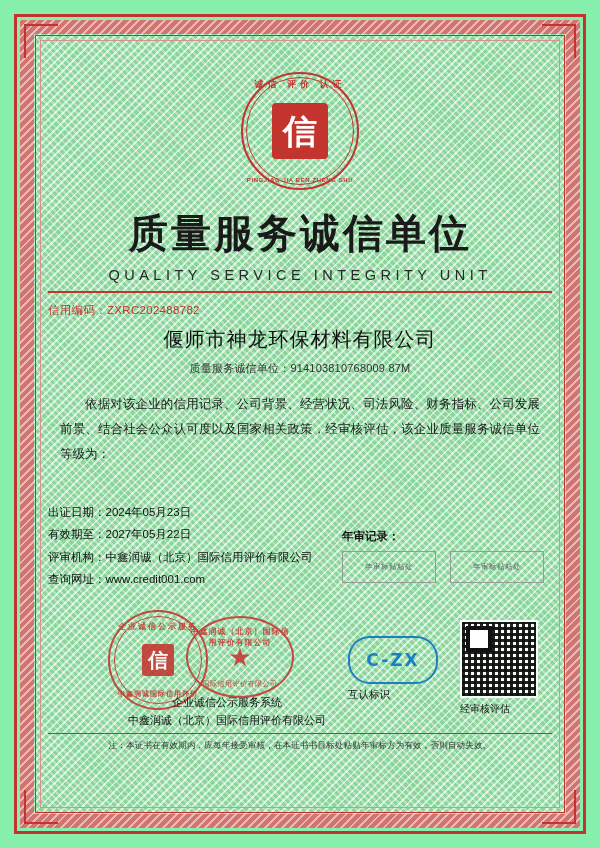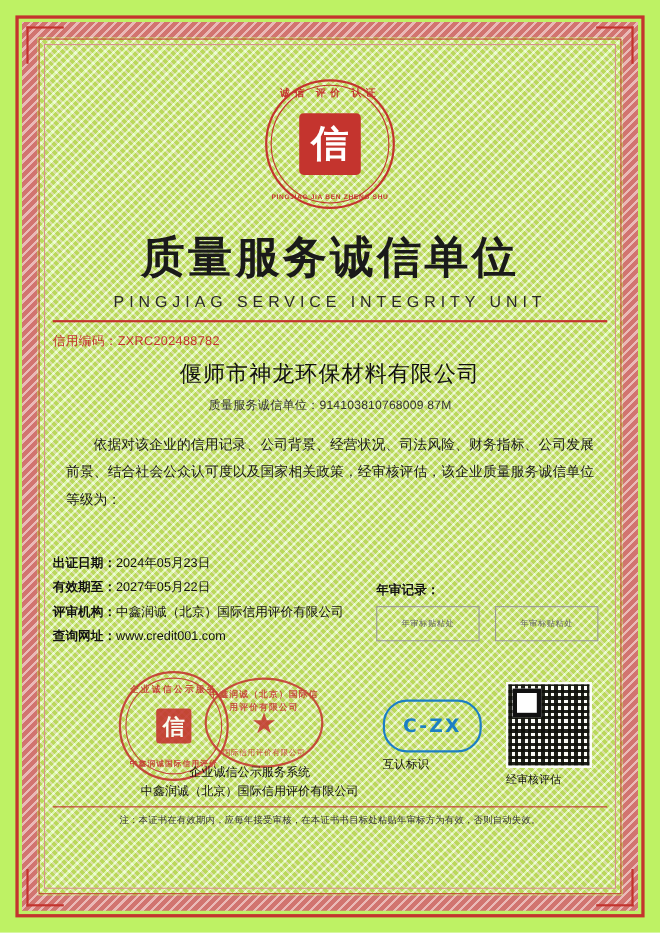--- a/index.html
+++ b/index.html
@@ -11,21 +11,21 @@
     width: 600px;
     height: 848px;
     font-family: "Liberation Sans", sans-serif;
     overflow: hidden;
   }
 
   .certificate {
     position: relative;
     width: 600px;
     height: 848px;
-    background: #bef264;
+    background: #86efac;
     box-sizing: border-box;
   }
 
   
   .border-outer {
     position: absolute;
     left: 14px; top: 14px; right: 14px; bottom: 14px;
     border: 3px solid #c4342e;
     box-sizing: border-box;
   }
@@ -220,21 +220,21 @@
     display: flex;
     justify-content: space-between;
     align-items: flex-start;
   }
   .details-left {
     font-size: 11.5px;
     line-height: 1.95;
     color: #111;
   }
   .details-left .row { white-space: nowrap; }
-  .details-left .label { font-weight: bold; }
+  .details-left .label { font-weight: normal; }
 
   .annual {
     margin-top: 28px;
     width: 210px;
   }
   .annual-title {
     font-size: 11.5px;
     font-weight: bold;
     color: #111;
     margin-bottom: 7px;
@@ -434,21 +434,21 @@
       <div class="emblem">
         <div class="ring"></div>
         <div class="ring2"></div>
         <div class="arc-top">诚信 评价 认证</div>
         <div class="core">信</div>
         <div class="arc-bottom">PINGJIAG JIA BEN ZHENG SHU</div>
       </div>
     </div>
 
     <div class="title-cn">质量服务诚信单位</div>
-    <div class="title-en">PINGJIAG SERVICE INTEGRITY UNIT</div>
+    <div class="title-en">QUALITY SERVICE INTEGRITY UNIT</div>
     <div class="title-rule"></div>
 
     <div class="cert-no">
       <span>信用编码：</span><span>ZXRC202488782</span>
     </div>
 
     <div class="company">偃师市神龙环保材料有限公司</div>
 
     <div class="credit-code">
       <span>质量服务诚信单位：</span><span>914103810768009 87M</span>

